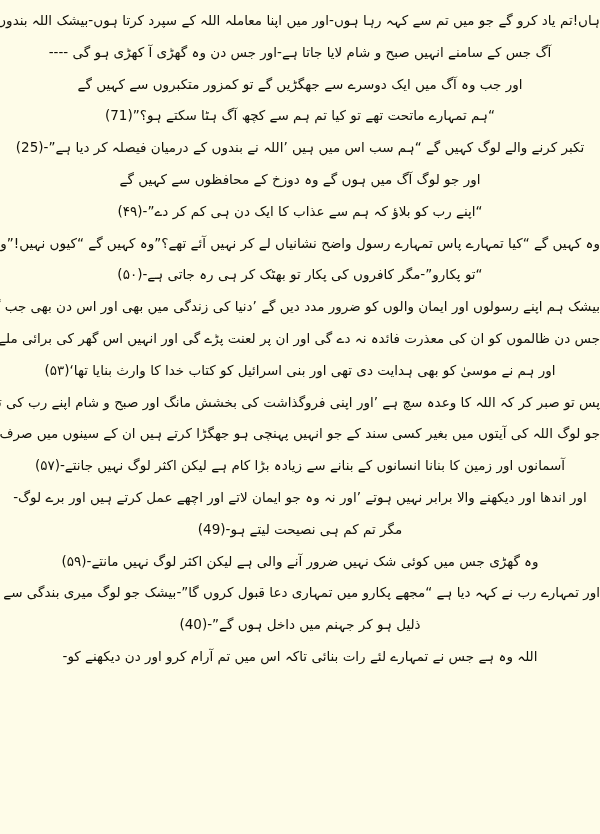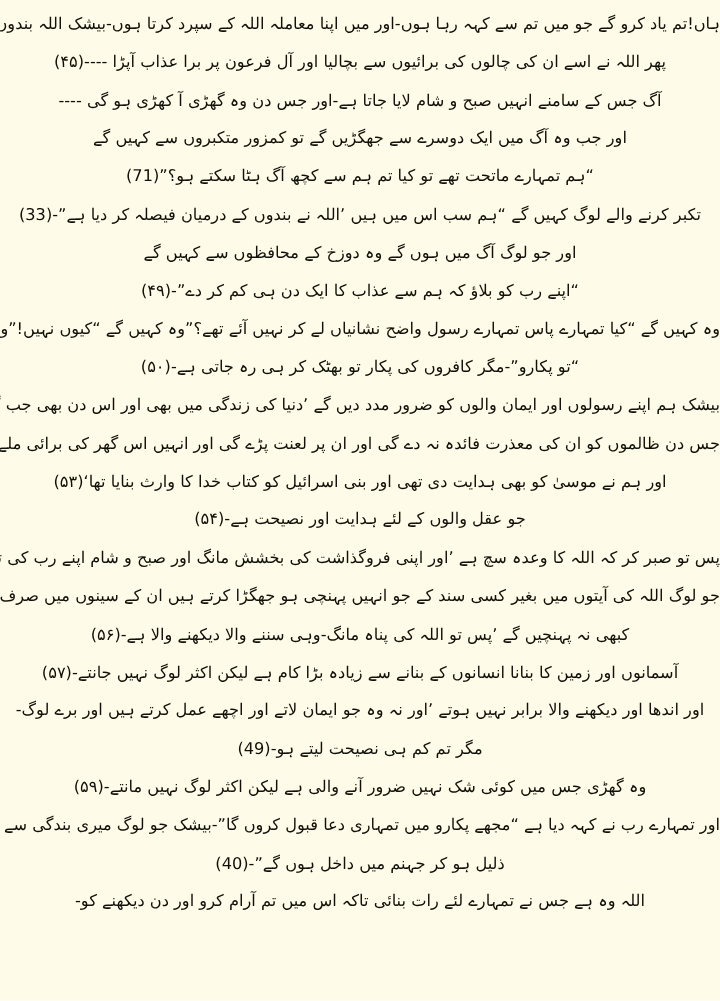--- a/index.html
+++ b/index.html
@@ -30,36 +30,33 @@
     color: #111008;
     font-family: "DejaVu Sans", sans-serif;
     letter-spacing: 0;
   }
 </style>
 </head>
 <body>
 
 <div class="page">
   <div class="text-line">ہاں!تم یاد کرو گے جو میں تم سے کہہ رہا ہوں-اور میں اپنا معاملہ اللہ کے سپرد کرتا ہوں-بیشک اللہ بندوں کو دیکھ رہا ہے“-(۴۴)</div>
-  <div class="text-line">پھر اللہ نے اسے ان کی چالوں کی برائیوں سے بچالیا اور آل فرعون پر برا عذاب آپڑا ----(۴۵)</div>
   <div class="text-line">آگ جس کے سامنے انہیں صبح و شام لایا جاتا ہے-اور جس دن وہ گھڑی آ کھڑی ہو گی ----</div>
   <div class="text-line">اور جب وہ آگ میں ایک دوسرے سے جھگڑیں گے تو کمزور متکبروں سے کہیں گے</div>
   <div class="text-line">“ہم تمہارے ماتحت تھے تو کیا تم ہم سے کچھ آگ ہٹا سکتے ہو؟”(71)</div>
-  <div class="text-line">تکبر کرنے والے لوگ کہیں گے “ہم سب اس میں ہیں ’اللہ نے بندوں کے درمیان فیصلہ کر دیا ہے”-(33)</div>
+  <div class="text-line">تکبر کرنے والے لوگ کہیں گے “ہم سب اس میں ہیں ’اللہ نے بندوں کے درمیان فیصلہ کر دیا ہے”-(25)</div>
   <div class="text-line">اور جو لوگ آگ میں ہوں گے وہ دوزخ کے محافظوں سے کہیں گے</div>
   <div class="text-line">“اپنے رب کو بلاؤ کہ ہم سے عذاب کا ایک دن ہی کم کر دے”-(۴۹)</div>
   <div class="text-line">وہ کہیں گے “کیا تمہارے پاس تمہارے رسول واضح نشانیاں لے کر نہیں آئے تھے؟”وہ کہیں گے “کیوں نہیں!”وہ کہیں گے</div>
   <div class="text-line">“تو پکارو”-مگر کافروں کی پکار تو بھٹک کر ہی رہ جاتی ہے-(۵۰)</div>
   <div class="text-line">بیشک ہم اپنے رسولوں اور ایمان والوں کو ضرور مدد دیں گے ’دنیا کی زندگی میں بھی اور اس دن بھی جب گواہ کھڑے ہوں گے‘(۵۱)</div>
   <div class="text-line">جس دن ظالموں کو ان کی معذرت فائدہ نہ دے گی اور ان پر لعنت پڑے گی اور انہیں اس گھر کی برائی ملے گی-(۵۲)</div>
   <div class="text-line">اور ہم نے موسیٰ کو بھی ہدایت دی تھی اور بنی اسرائیل کو کتاب خدا کا وارث بنایا تھا‘(۵۳)</div>
-  <div class="text-line">جو عقل والوں کے لئے ہدایت اور نصیحت ہے-(۵۴)</div>
   <div class="text-line">پس تو صبر کر کہ اللہ کا وعدہ سچ ہے ’اور اپنی فروگذاشت کی بخشش مانگ اور صبح و شام اپنے رب کی تعریف کیا کر-(۵۵)</div>
   <div class="text-line">جو لوگ اللہ کی آیتوں میں بغیر کسی سند کے جو انہیں پہنچی ہو جھگڑا کرتے ہیں ان کے سینوں میں صرف بڑائی (کا احساس) ہے جسے وہ</div>
-  <div class="text-line">کبھی نہ پہنچیں گے ’پس تو اللہ کی پناہ مانگ-وہی سننے والا دیکھنے والا ہے-(۵۶)</div>
   <div class="text-line">آسمانوں اور زمین کا بنانا انسانوں کے بنانے سے زیادہ بڑا کام ہے لیکن اکثر لوگ نہیں جانتے-(۵۷)</div>
   <div class="text-line">اور اندھا اور دیکھنے والا برابر نہیں ہوتے ’اور نہ وہ جو ایمان لاتے اور اچھے عمل کرتے ہیں اور برے لوگ-</div>
   <div class="text-line">مگر تم کم ہی نصیحت لیتے ہو-(49)</div>
   <div class="text-line">وہ گھڑی جس میں کوئی شک نہیں ضرور آنے والی ہے لیکن اکثر لوگ نہیں مانتے-(۵۹)</div>
   <div class="text-line">اور تمہارے رب نے کہہ دیا ہے “مجھے پکارو میں تمہاری دعا قبول کروں گا”-بیشک جو لوگ میری بندگی سے سرکشی کرتے ہیں وہ</div>
   <div class="text-line">ذلیل ہو کر جہنم میں داخل ہوں گے”-(40)</div>
   <div class="text-line">اللہ وہ ہے جس نے تمہارے لئے رات بنائی تاکہ اس میں تم آرام کرو اور دن دیکھنے کو-</div>
 </div>
 
 </body></html>

